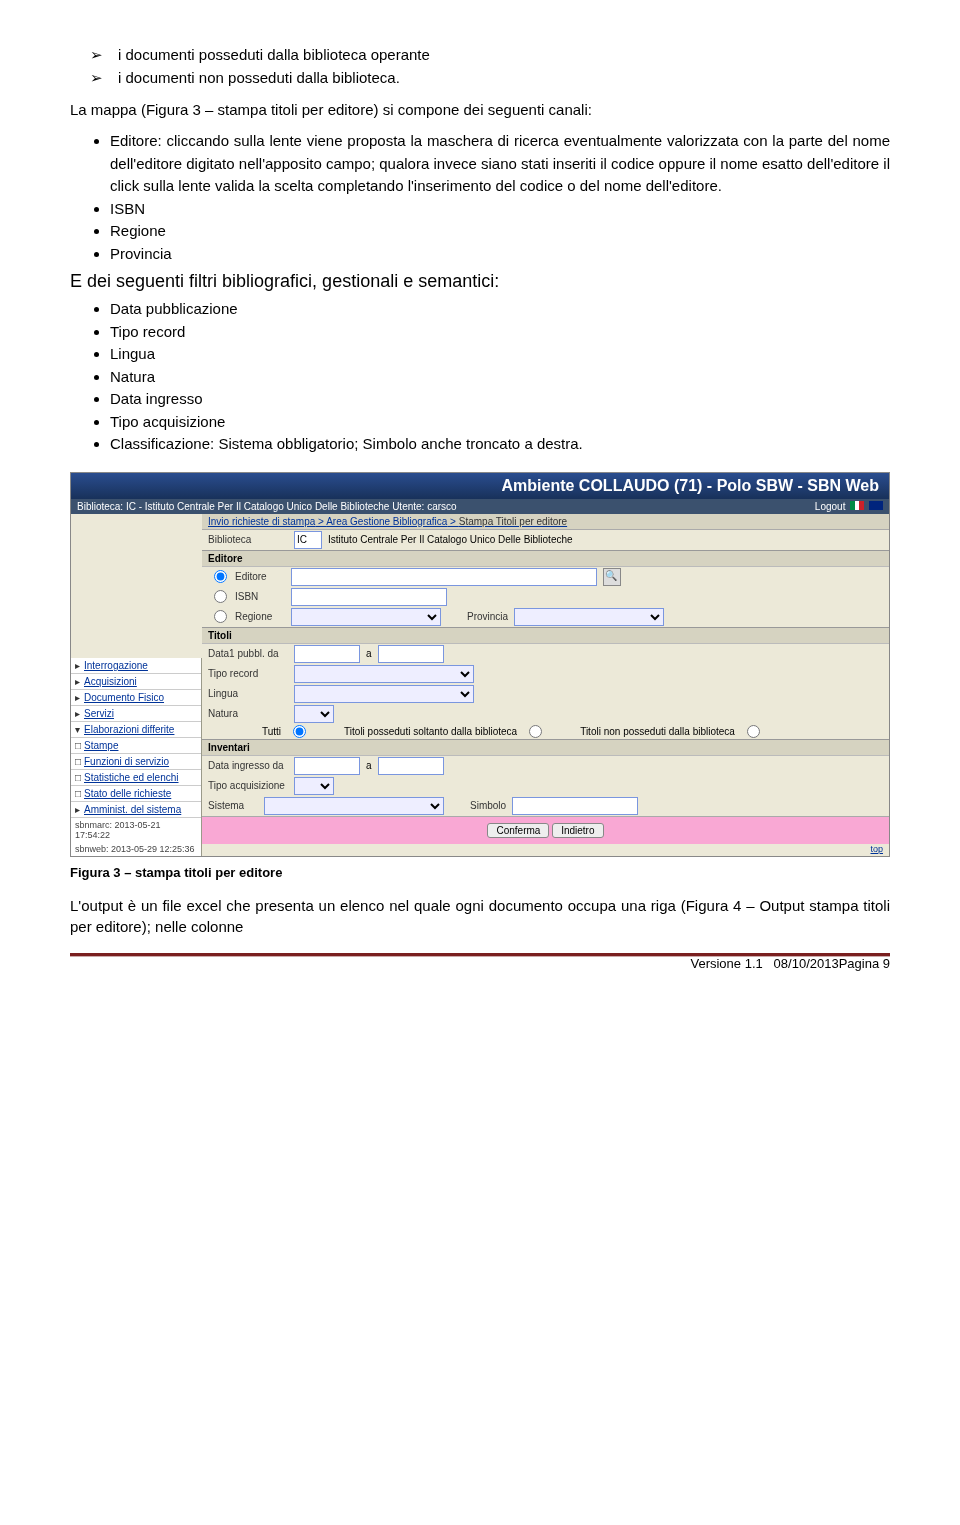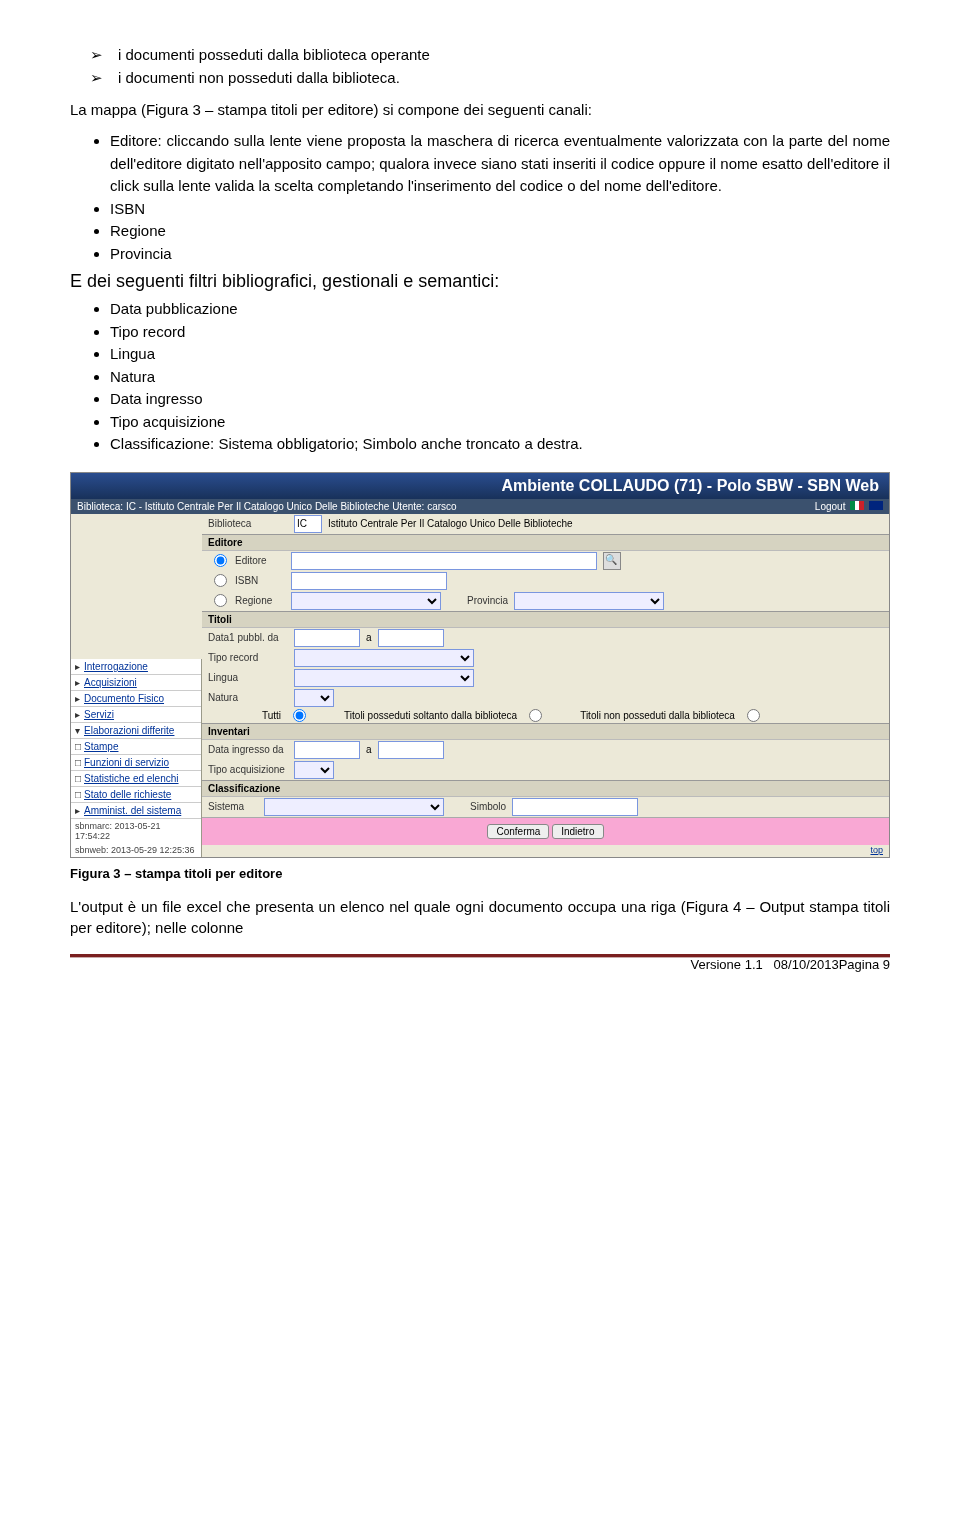--- a/index.html
+++ b/index.html
@@ -220,20 +220,25 @@
         <div class="sidebar-item"><span class="tri">▾</span><span>Elaborazioni differite</span></div>
         <div class="sidebar-item"><span class="box">□</span><span>Stampe</span></div>
         <div class="sidebar-item"><span class="box">□</span><span>Funzioni di servizio</span></div>
         <div class="sidebar-item"><span class="box">□</span><span>Statistiche ed elenchi</span></div>
         <div class="sidebar-item"><span class="box">□</span><span>Stato delle richieste</span></div>
         <div class="sidebar-item"><span class="tri">▸</span><span>Amminist. del sistema</span></div>
         <div class="sidebar-time">sbnmarc: 2013-05-21 17:54:22</div>
         <div class="sidebar-time">sbnweb: 2013-05-29 12:25:36</div>
       </div>
       <div class="app-main">
+        <div class="breadcrumb">
+          <span>Invio richieste di stampa</span> &gt;
+          <span>Area Gestione Bibliografica</span> &gt;
+          <span class="cur">Stampa Titoli per editore</span>
+        </div>
 
         <div class="form-row">
           <span class="lbl">Biblioteca</span>
           <input class="mini" type="text" style="width: 22px;" value="IC">
           <span>Istituto Centrale Per Il Catalogo Unico Delle Biblioteche</span>
         </div>
 
         <div class="section-head">Editore</div>
         <div class="form-row">
           <input type="radio" class="mini" checked="" style="">
@@ -287,21 +292,20 @@
           <span class="lbl">Data ingresso da</span>
           <input class="mini" type="text" style="width: 60px;">
           <span>a</span>
           <input class="mini" type="text" style="width: 60px;">
         </div>
         <div class="form-row">
           <span class="lbl">Tipo acquisizione</span>
           <select class="mini" style="width:40px"><option></option></select>
         </div>
 
-        <div class="section-head">Classificazione</div>
         <div class="form-row">
           <span class="lbl" style="min-width:50px">Sistema</span>
           <select class="mini" style="width:180px"><option></option></select>
           <span class="lbl" style="min-width:auto;margin-left:20px">Simbolo</span>
           <input class="mini" type="text" style="width: 120px;">
         </div>
 
         <div class="btn-row">
           <button class="btn">Conferma</button>
           <button class="btn">Indietro</button>

